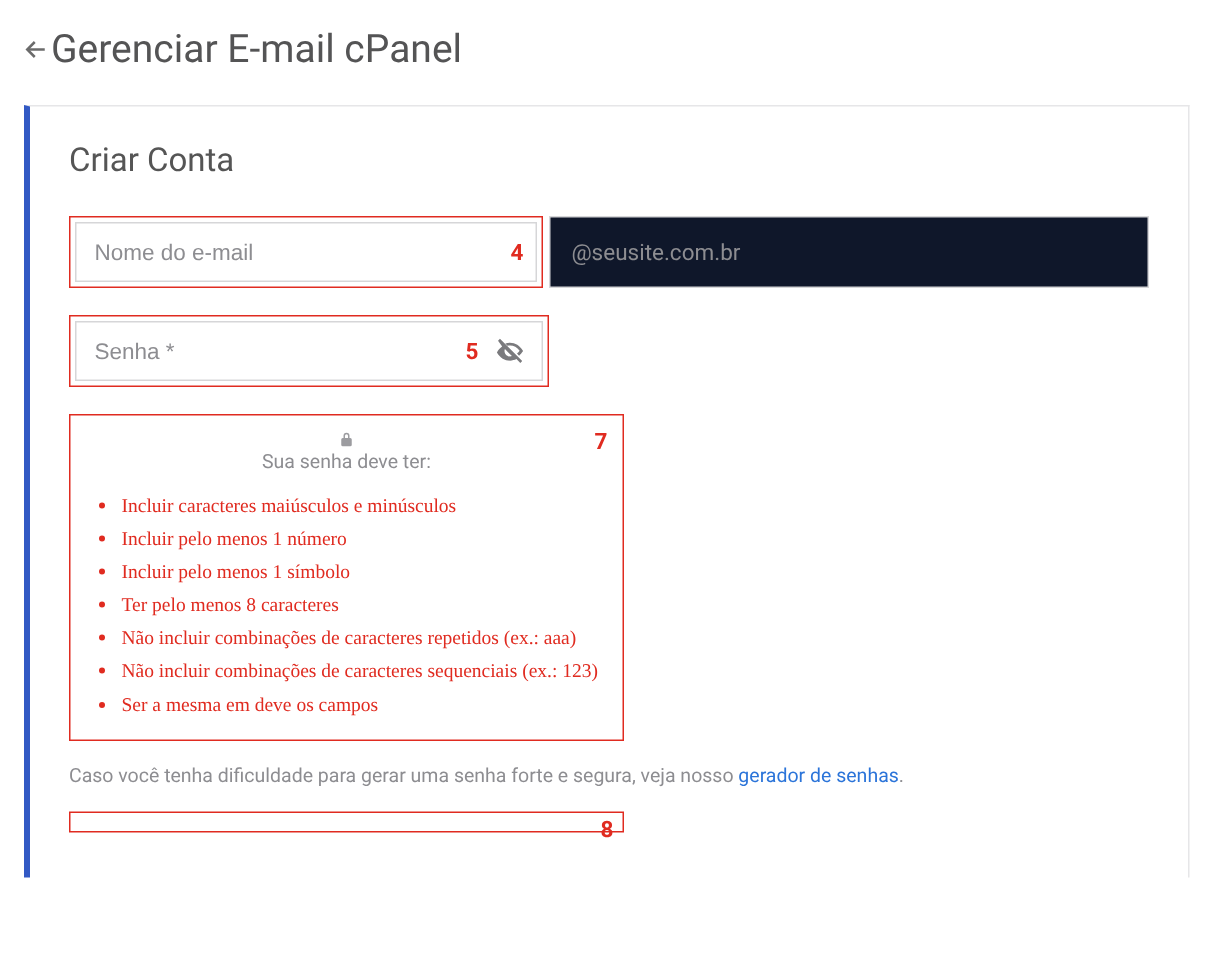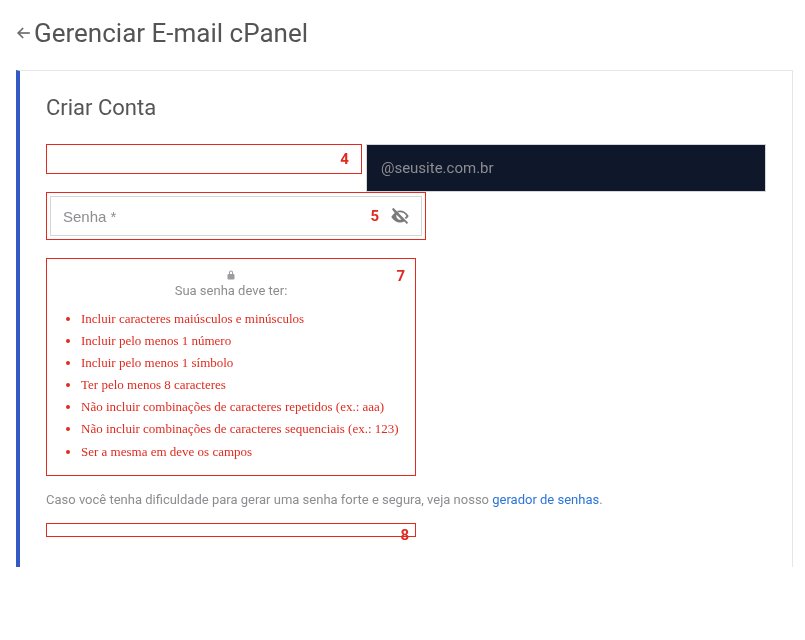--- a/index.html
+++ b/index.html
@@ -73,21 +73,21 @@
     height: 48px;
     line-height: 46px;
     padding: 0 14px;
     border: 1px solid #d6d6d8;
     background: #0f172a;
     color: #8d8d91;
     width: 419px;
     font-size: 15px;
     margin-left: 4px;
   }
-  .pw-box { width: 380px; position: relative; }
+  .pw-box { width: 320px; position: relative; }
   .eye {
     position: absolute;
     right: 14px; top: 50%; transform: translateY(-50%);
     width: 22px; height: 22px; color: #7a7a7d;
   }
   .rules-box {
     border: 1px solid #E02B20;
     width: 370px;
     padding: 10px 12px 12px;
     position: relative;
@@ -124,20 +124,21 @@
   </span>
   <span class="header-title">Gerenciar E-mail cPanel</span>
 </div>
 
 <div class="panel-wrap">
   <div class="panel">
     <div class="panel-title">Criar Conta</div>
 
     <div class="row">
       <div class="field-box email-name">
+        <input class="in" placeholder="Nome do e-mail" style="">
         <span class="annot">4</span>
       </div>
       <div class="domain-box">@seusite.com.br</div>
     </div>
 
     <div class="field-box pw-box">
       <input class="in" type="password" placeholder="Senha *" style="">
       <span class="annot">5</span>
       <span class="eye">
         <svg viewBox="0 0 24 24" width="22" height="22" fill="currentColor">

